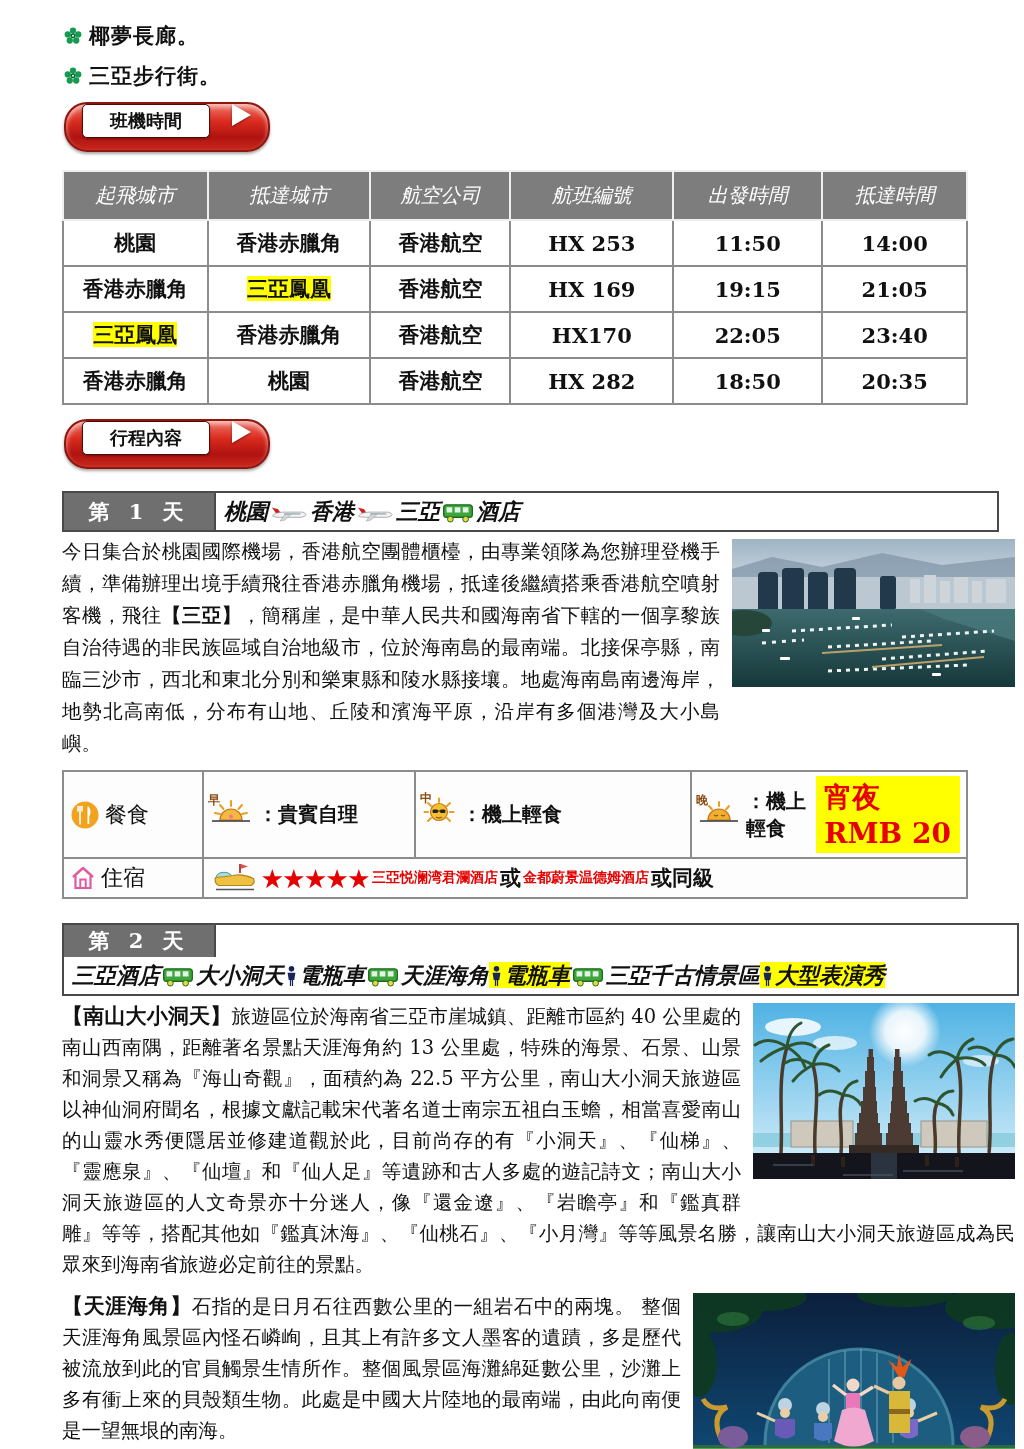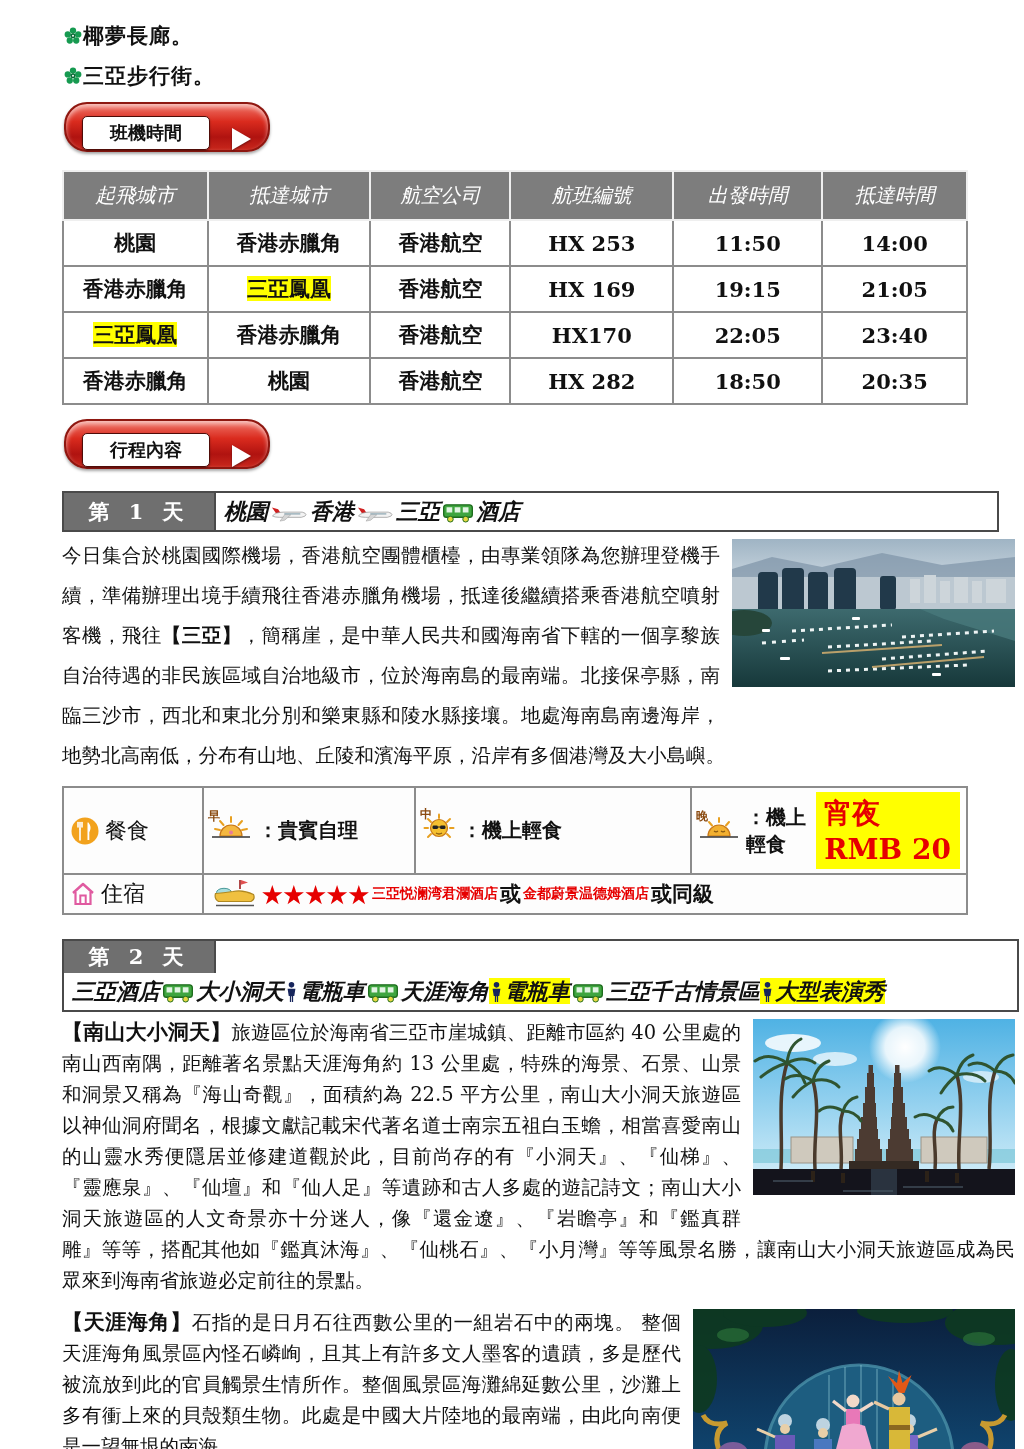--- a/index.html
+++ b/index.html
@@ -1,27 +1,27 @@
 <!DOCTYPE html>
 <html><head>
 <meta charset="utf-8">
 <style>
   html,body{margin:0;padding:0;background:#fff;}
   body{width:1024px;height:1449px;overflow:hidden;position:relative;
        font-family:"DejaVu Serif","Liberation Serif",serif;color:#111;}
   .page{box-sizing:border-box;width:1024px;padding:22px 9px 0 62px;}
 
   
-  .bullet-line{display:flex;align-items:center;gap:1px;font-weight:bold;font-size:21px;margin:0 0 12px 2px;}
+  .bullet-line{display:flex;align-items:center;gap:7px;font-weight:bold;font-size:21px;margin:0 0 12px 2px;}
   .bullet-line .txt{letter-spacing:1px;}
 
   
   .nav-btn{position:relative;width:202px;height:46px;border-radius:23px;
     background:linear-gradient(180deg,#f0766a 0%,#da2b1e 38%,#b01310 72%,#c8271c 100%);
-    border:2px solid #8e1710;display:flex;align-items:flex-end;
+    border:2px solid #8e1710;display:flex;align-items:flex-start;
     box-shadow:inset 0 3px 5px rgba(255,255,255,.6),0 2px 3px rgba(0,0,0,.35);
     margin:12px 0 18px 2px;cursor:pointer;}
   .nav-btn .label-box{background:#fff;border:1px solid #4f0c08;border-radius:5px;width:126px;
     text-align:center;font-size:18px;font-weight:bold;padding:4px 0;margin-left:16px;
     box-shadow:0 1px 2px rgba(0,0,0,.35);}
   .nav-btn .play{width:0;height:0;border-top:11px solid transparent;border-bottom:11px solid transparent;
     border-left:19px solid #fff;margin-left:22px;filter:drop-shadow(0 1px 1px rgba(0,0,0,.45));}
 
   
   table.flight{border-collapse:collapse;width:906px;margin:8px 0 14px 0;border:2px solid #777;}
@@ -33,21 +33,21 @@
   .day-bar{display:flex;border:2px solid #4a4a4a;margin:14px 0 4px 0;align-items:stretch;background:#fff;}
   .day-bar.w1{width:933px;}
   .day-bar.w2{width:953px;flex-direction:column;}
   .day-label{width:150px;min-width:150px;background:#6f6f6f;color:#fff;font-size:21px;font-weight:bold;
     display:flex;align-items:center;justify-content:center;letter-spacing:6px;padding:2px 0;
     border-right:2px solid #4a4a4a;}
   .day-route{flex:1;background:#fff;font-size:22px;font-weight:bold;padding:3px 8px;line-height:31px;font-style:italic;}
 
   
   .section{width:953px;}
-  .para{font-size:19.5px;line-height:40px;text-align:justify;margin:4px 0 2px 0;}
+  .para{font-size:19.5px;line-height:32px;text-align:justify;margin:4px 0 2px 0;}
   .para2{line-height:31px;}
   .fr{float:right;margin:3px 0 5px 12px;}
   .clearfix::after{content:"";display:block;clear:both;}
   .sec-title{font-weight:bold;font-size:21px;}
   .blue{color:#2d62a8;}
   .bold{font-weight:bold;}
 
   
   table.info{border-collapse:collapse;width:906px;border:2px solid #8c8c8c;margin:10px 0 6px 0;}
   table.info td{border:2px solid #8c8c8c;padding:4px 6px;vertical-align:middle;background:#fdfdfd;}

